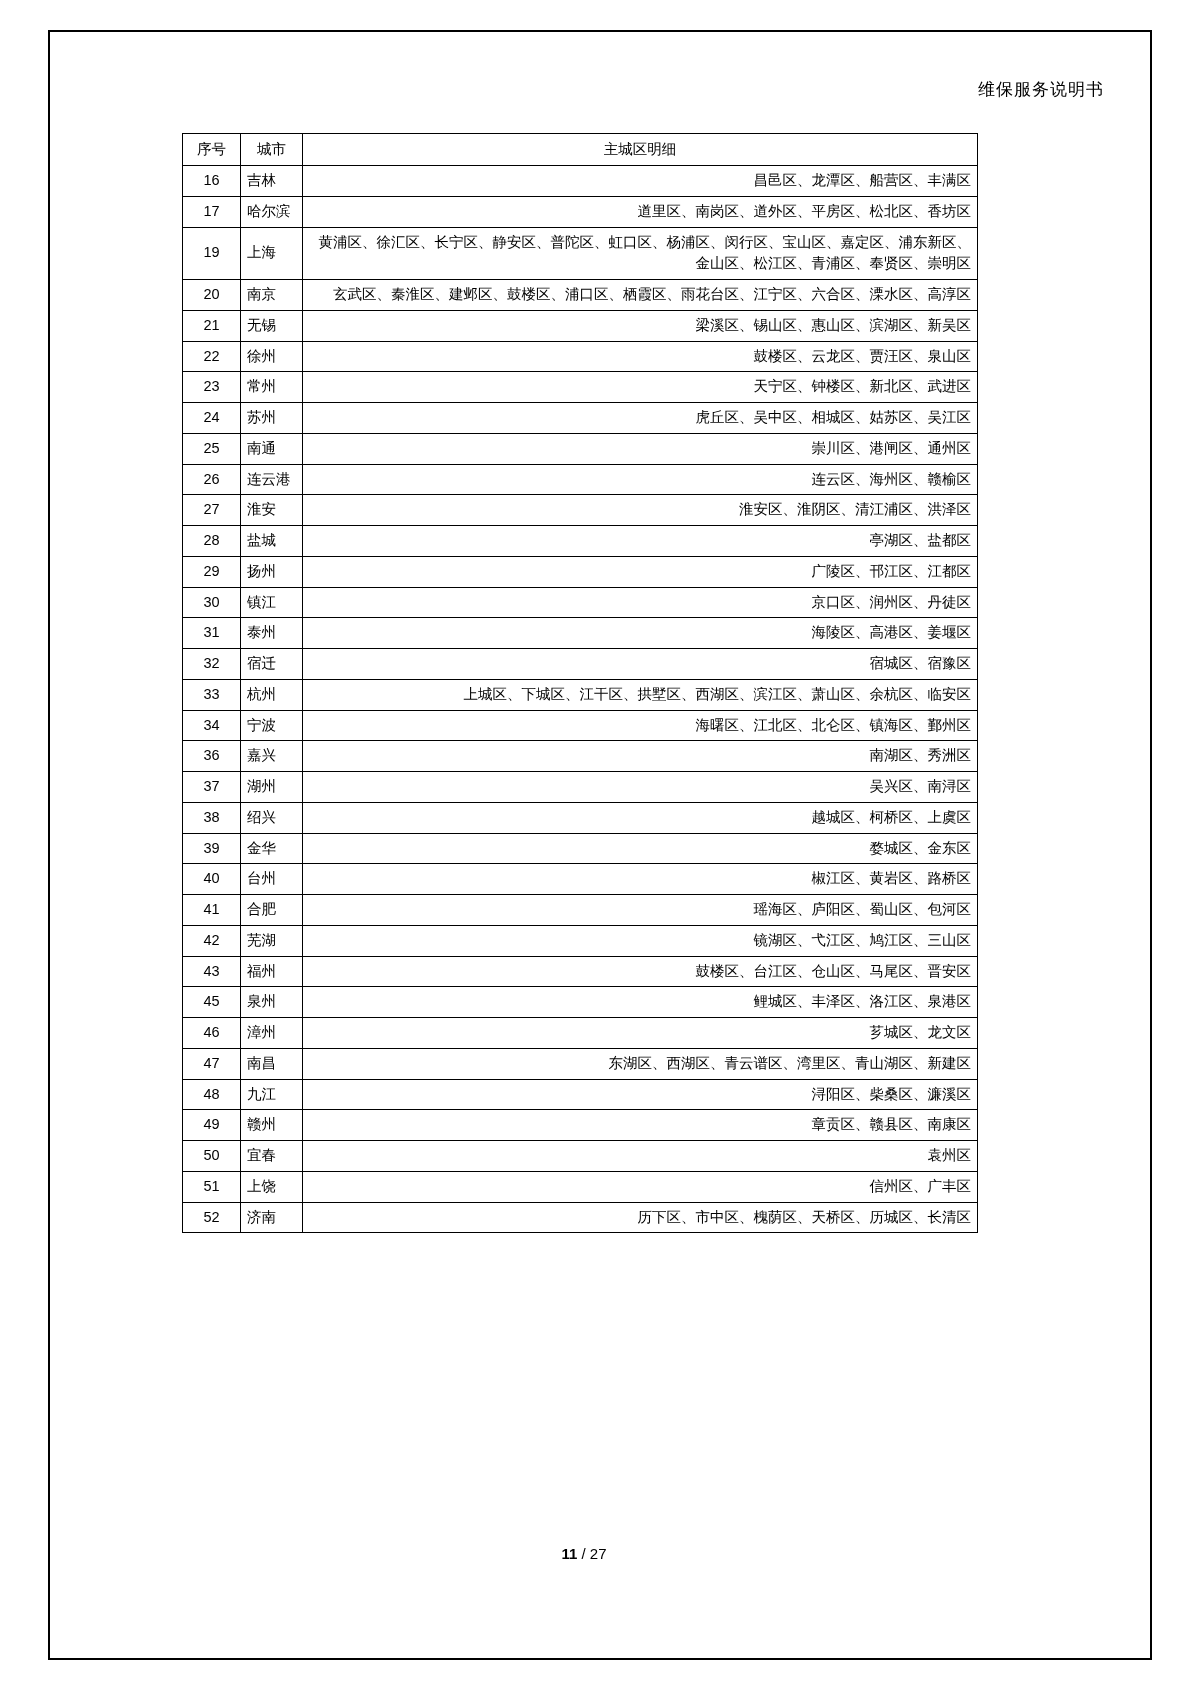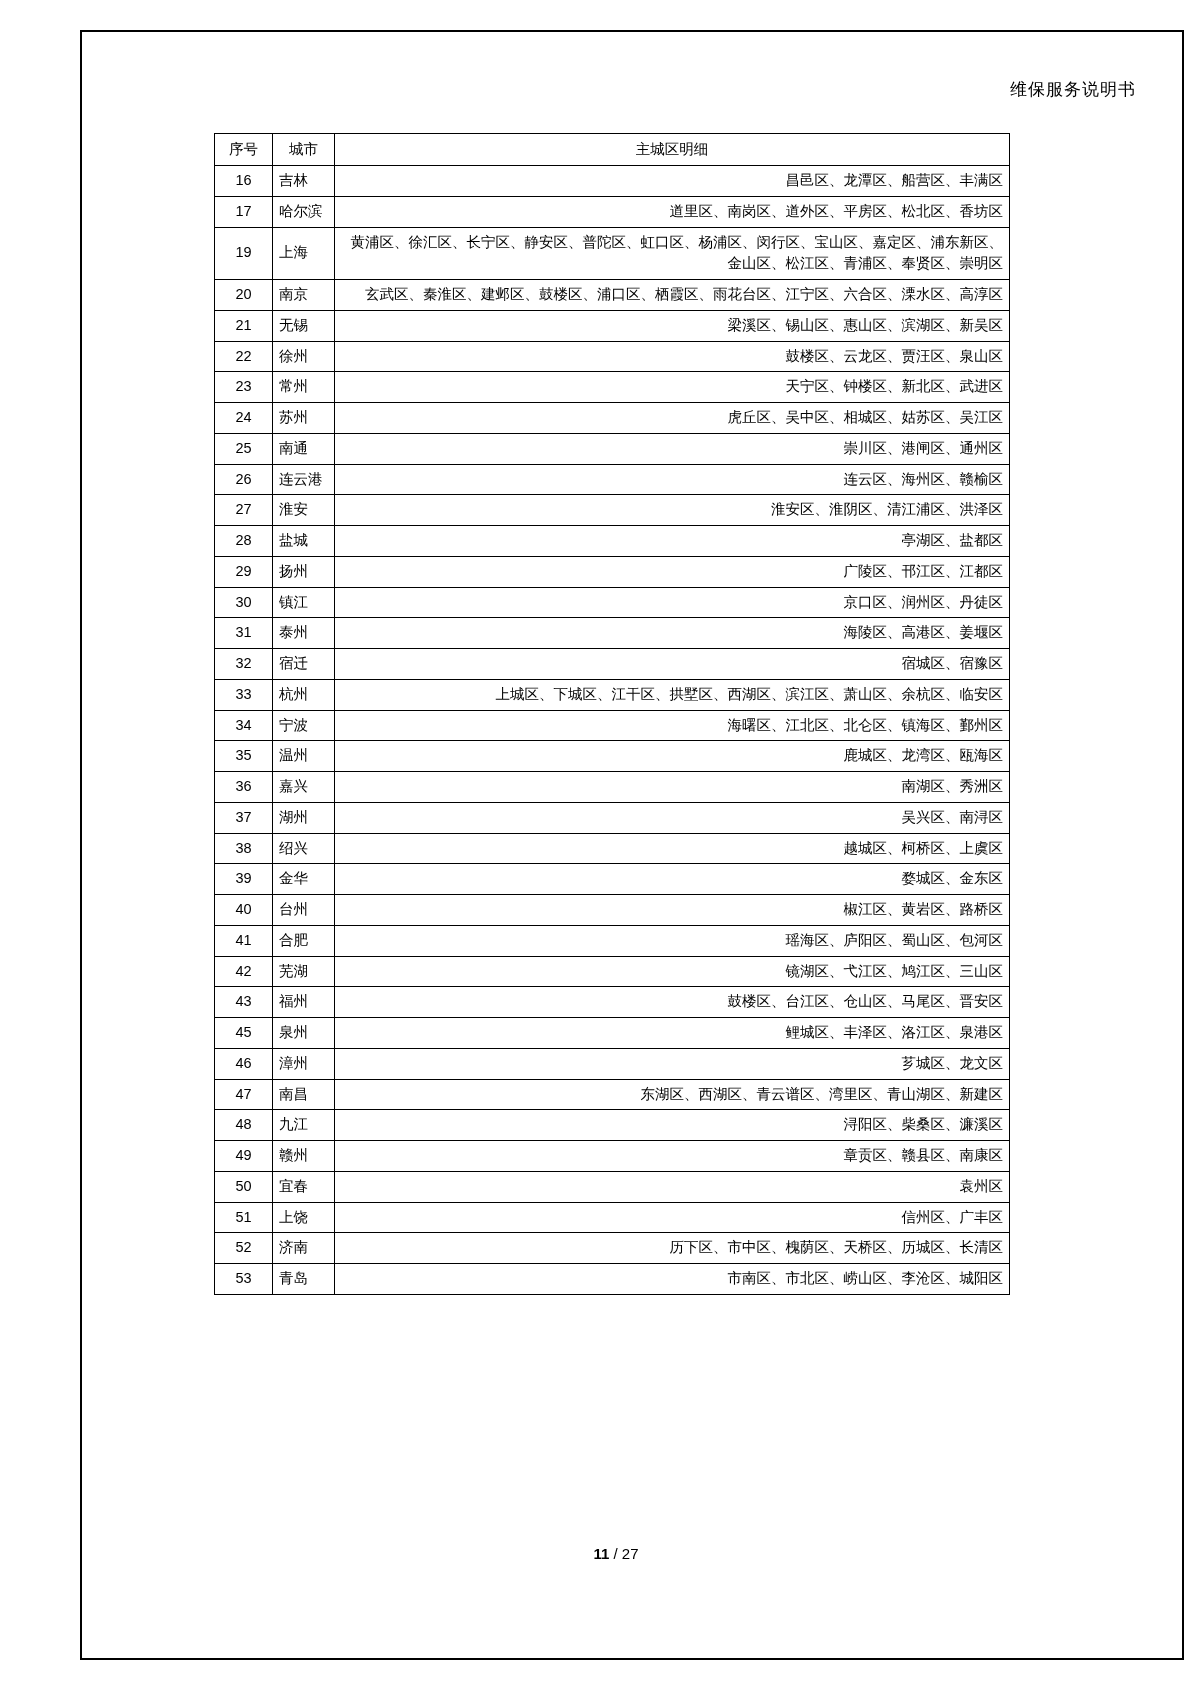--- a/index.html
+++ b/index.html
@@ -11,21 +11,20 @@
     width: 1200px;
     height: 1698px;
     font-family: "Liberation Sans", "DejaVu Sans", sans-serif;
     color: #000000;
   }
   .page {
     position: relative;
     width: 1064px;
     height: 1698px;
     box-sizing: border-box;
-    margin-left: 32px;
   }
   .page-border {
     position: absolute;
     left: 48px;
     top: 30px;
     width: 1104px;
     height: 1630px;
     border: 2px solid #000000;
     box-sizing: border-box;
   }
@@ -195,25 +194,20 @@
             <td class="td-no">33</td>
             <td class="td-city">杭州</td>
             <td class="td-detail">上城区、下城区、江干区、拱墅区、西湖区、滨江区、萧山区、余杭区、临安区</td>
           </tr>
           <tr>
             <td class="td-no">34</td>
             <td class="td-city">宁波</td>
             <td class="td-detail">海曙区、江北区、北仑区、镇海区、鄞州区</td>
           </tr>
           <tr>
-            <td class="td-no">35</td>
-            <td class="td-city">温州</td>
-            <td class="td-detail">鹿城区、龙湾区、瓯海区</td>
-          </tr>
-          <tr>
             <td class="td-no">36</td>
             <td class="td-city">嘉兴</td>
             <td class="td-detail">南湖区、秀洲区</td>
           </tr>
           <tr>
             <td class="td-no">37</td>
             <td class="td-city">湖州</td>
             <td class="td-detail">吴兴区、南浔区</td>
           </tr>
           <tr>
@@ -278,25 +272,20 @@
           </tr>
           <tr>
             <td class="td-no">51</td>
             <td class="td-city">上饶</td>
             <td class="td-detail">信州区、广丰区</td>
           </tr>
           <tr>
             <td class="td-no">52</td>
             <td class="td-city">济南</td>
             <td class="td-detail">历下区、市中区、槐荫区、天桥区、历城区、长清区</td>
-          </tr>
-          <tr>
-            <td class="td-no">53</td>
-            <td class="td-city">青岛</td>
-            <td class="td-detail">市南区、市北区、崂山区、李沧区、城阳区</td>
           </tr>
         </tbody>
     </table>
   </div>
 
   <div class="footer">
     <b>11</b>
     <span>/</span>
     <span>27</span>
   </div>

